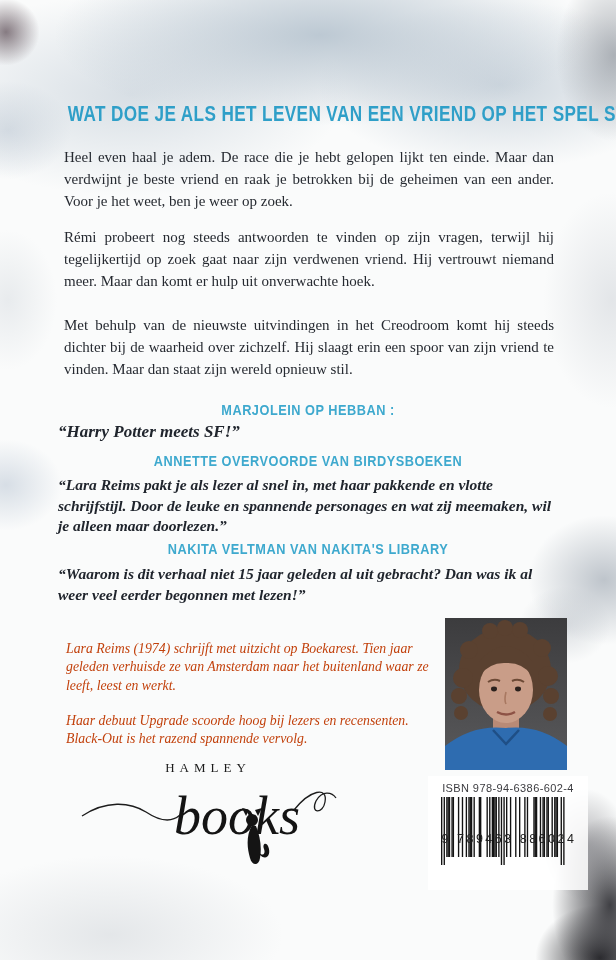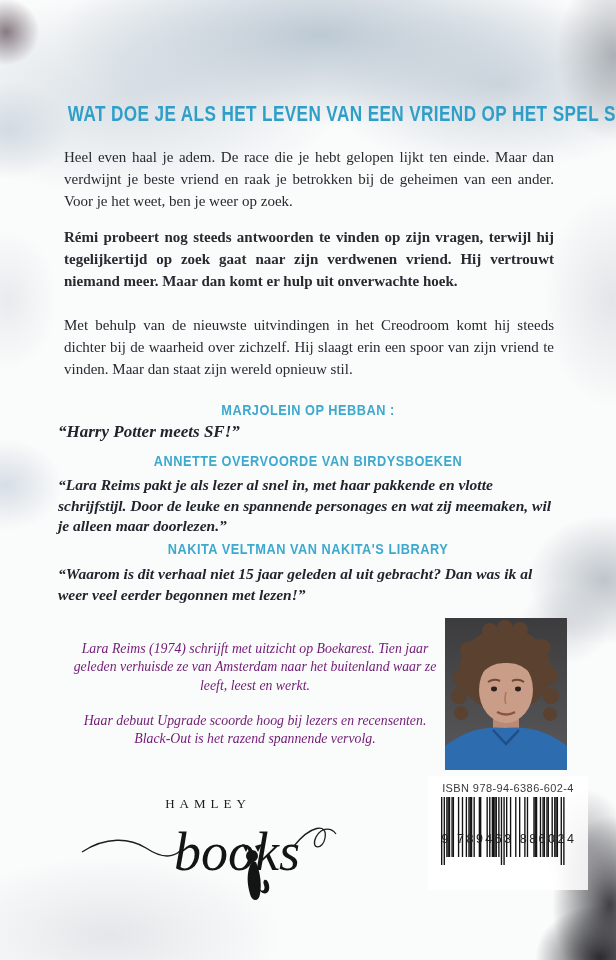--- a/index.html
+++ b/index.html
@@ -41,45 +41,45 @@
   .rev-head{
     left:0;width:616px;text-align:center;white-space:nowrap;
     font-family:"Liberation Sans", sans-serif;font-weight:700;font-size:15px;
     transform:scaleX(.85);transform-origin:50% 50%;letter-spacing:.6px;
   }
   .quote{
     left:58px;width:500px;font-style:italic;
     font-size:15.5px;line-height:20.5px;color:#20252d;font-weight:600;
   }
   .bio{
-    left:66px;width:378px;text-align:center;font-style:italic;
-    font-size:13.8px;line-height:18.4px;color:#701a75;
+    left:66px;width:378px;text-align:left;font-style:italic;
+    font-size:13.8px;line-height:18.4px;color:#c2410c;
   }
   .photo{left:445px;top:618px;width:122px;height:152px;}
-  .logo{left:78px;top:790px;width:260px;height:118px;}
+  .logo{left:78px;top:754px;width:260px;height:118px;}
   .isbn-box{left:428px;top:776px;width:160px;height:114px;background:rgba(255,255,255,.85);}
   .isbn-label{
     left:430px;top:782px;width:156px;text-align:center;
     font-family:"Liberation Sans", sans-serif;font-size:11px;letter-spacing:.4px;color:#3c3c40;white-space:nowrap;
   }
   .barcode{left:441px;top:797px;}
   .barcode-digits{
     left:434px;top:832px;width:150px;text-align:center;
     font-family:"Liberation Sans", sans-serif;font-size:12.5px;letter-spacing:2.5px;color:#222;white-space:nowrap;
   }
 </style>
 </head>
 <body>
 
 <div class="bg"></div>
 
 <div class="layer headline" style="color:#2f9fc8;">WAT DOE JE ALS HET LEVEN VAN EEN VRIEND OP HET SPEL STAAT?</div>
 
 <div class="layer para" style="top:146px;">Heel even haal je adem. De race die je hebt gelopen lijkt ten einde. Maar dan verdwijnt je beste vriend en raak je betrokken bij de geheimen van een ander. Voor je het weet, ben je weer op zoek.</div>
-<div class="layer para" style="top:226px;font-weight:bold;">Rémi probeert nog steeds antwoorden te vinden op zijn vragen, terwijl hij tegelijkertijd op zoek gaat naar zijn verdwenen vriend. Hij vertrouwt niemand meer. Maar dan komt er hulp uit onverwachte hoek.</div>
+<div class="layer para" style="top:226px;">Rémi probeert nog steeds antwoorden te vinden op zijn vragen, terwijl hij tegelijkertijd op zoek gaat naar zijn verdwenen vriend. Hij vertrouwt niemand meer. Maar dan komt er hulp uit onverwachte hoek.</div>
 <div class="layer para" style="top:314px;">Met behulp van de nieuwste uitvindingen in het Creodroom komt hij steeds dichter bij de waarheid over zichzelf. Hij slaagt erin een spoor van zijn vriend te vinden. Maar dan staat zijn wereld opnieuw stil.</div>
 
 <div class="layer rev-head" style="top:401px;color:#3ea9ce;">MARJOLEIN OP HEBBAN :</div>
 <div class="layer quote" style="top:422px;font-size:17px;">“Harry Potter meets SF!”</div>
 
 <div class="layer rev-head" style="top:452px;color:#3ea9ce;">ANNETTE OVERVOORDE VAN BIRDYSBOEKEN</div>
 <div class="layer quote" style="top:475px;">“Lara Reims pakt je als lezer al snel in, met haar pakkende en vlotte schrijfstijl. Door de leuke en spannende personages en wat zij meemaken, wil je alleen maar doorlezen.”</div>
 
 <div class="layer rev-head" style="top:540px;color:#3ea9ce;">NAKITA VELTMAN VAN NAKITA'S LIBRARY</div>
 <div class="layer quote" style="top:564px;">“Waarom is dit verhaal niet 15 jaar geleden al uit gebracht? Dan was ik al weer veel eerder begonnen met lezen!”</div>

